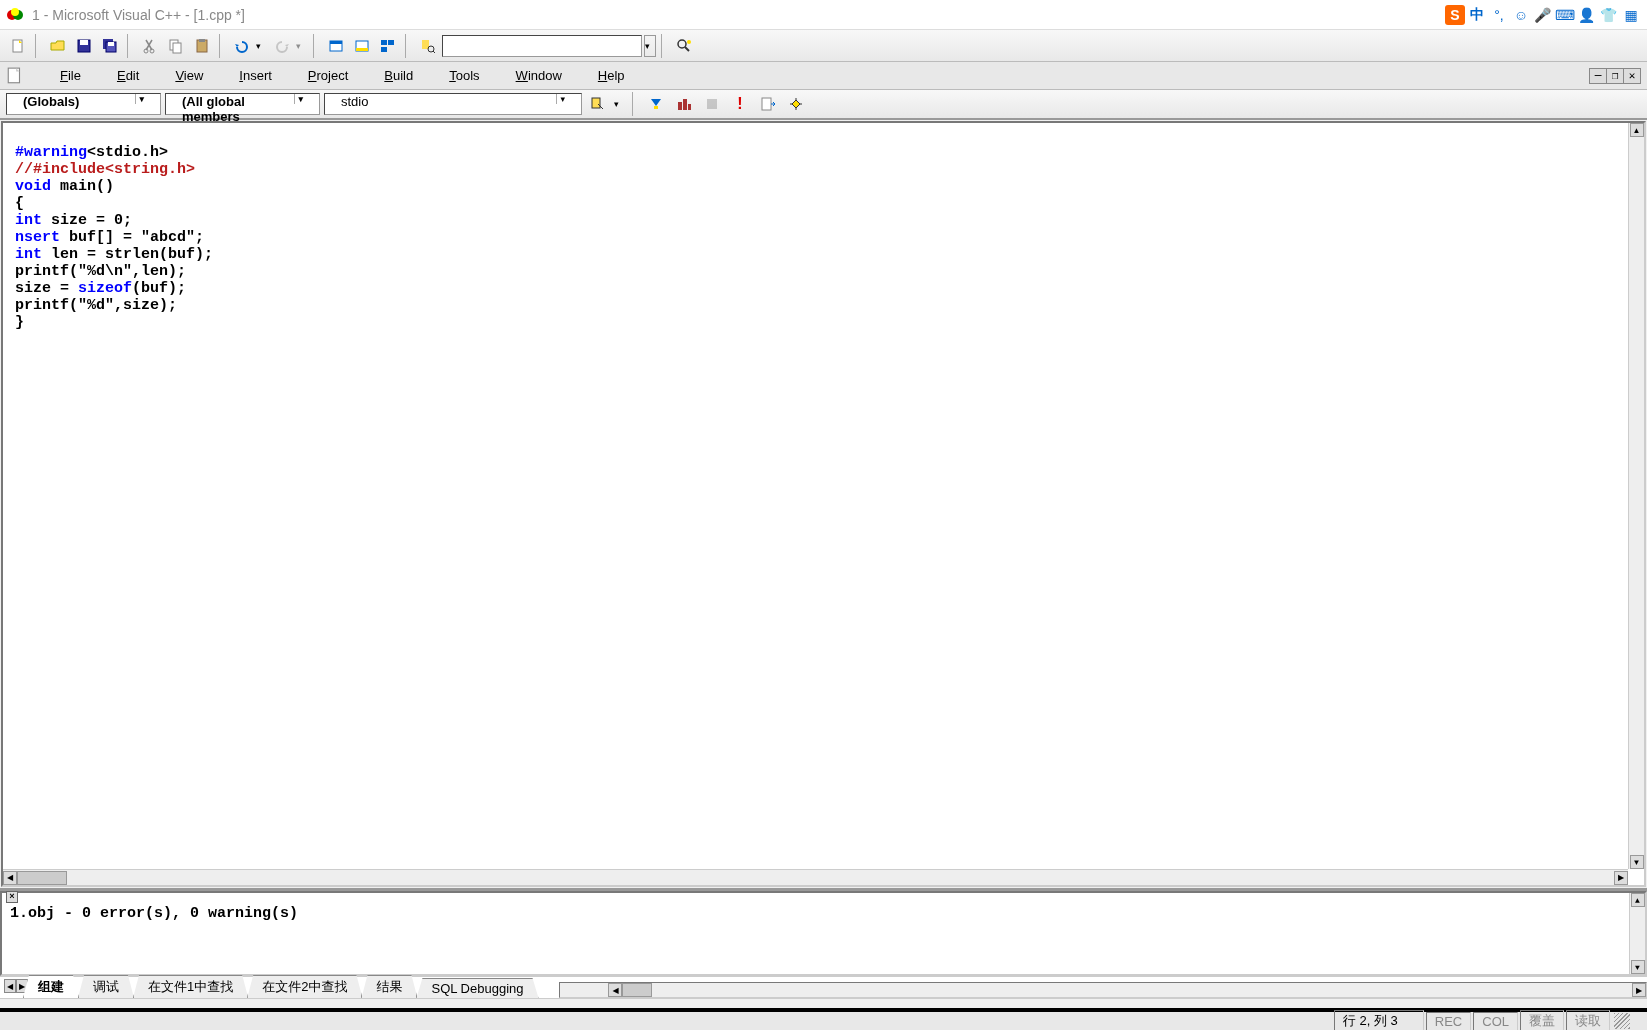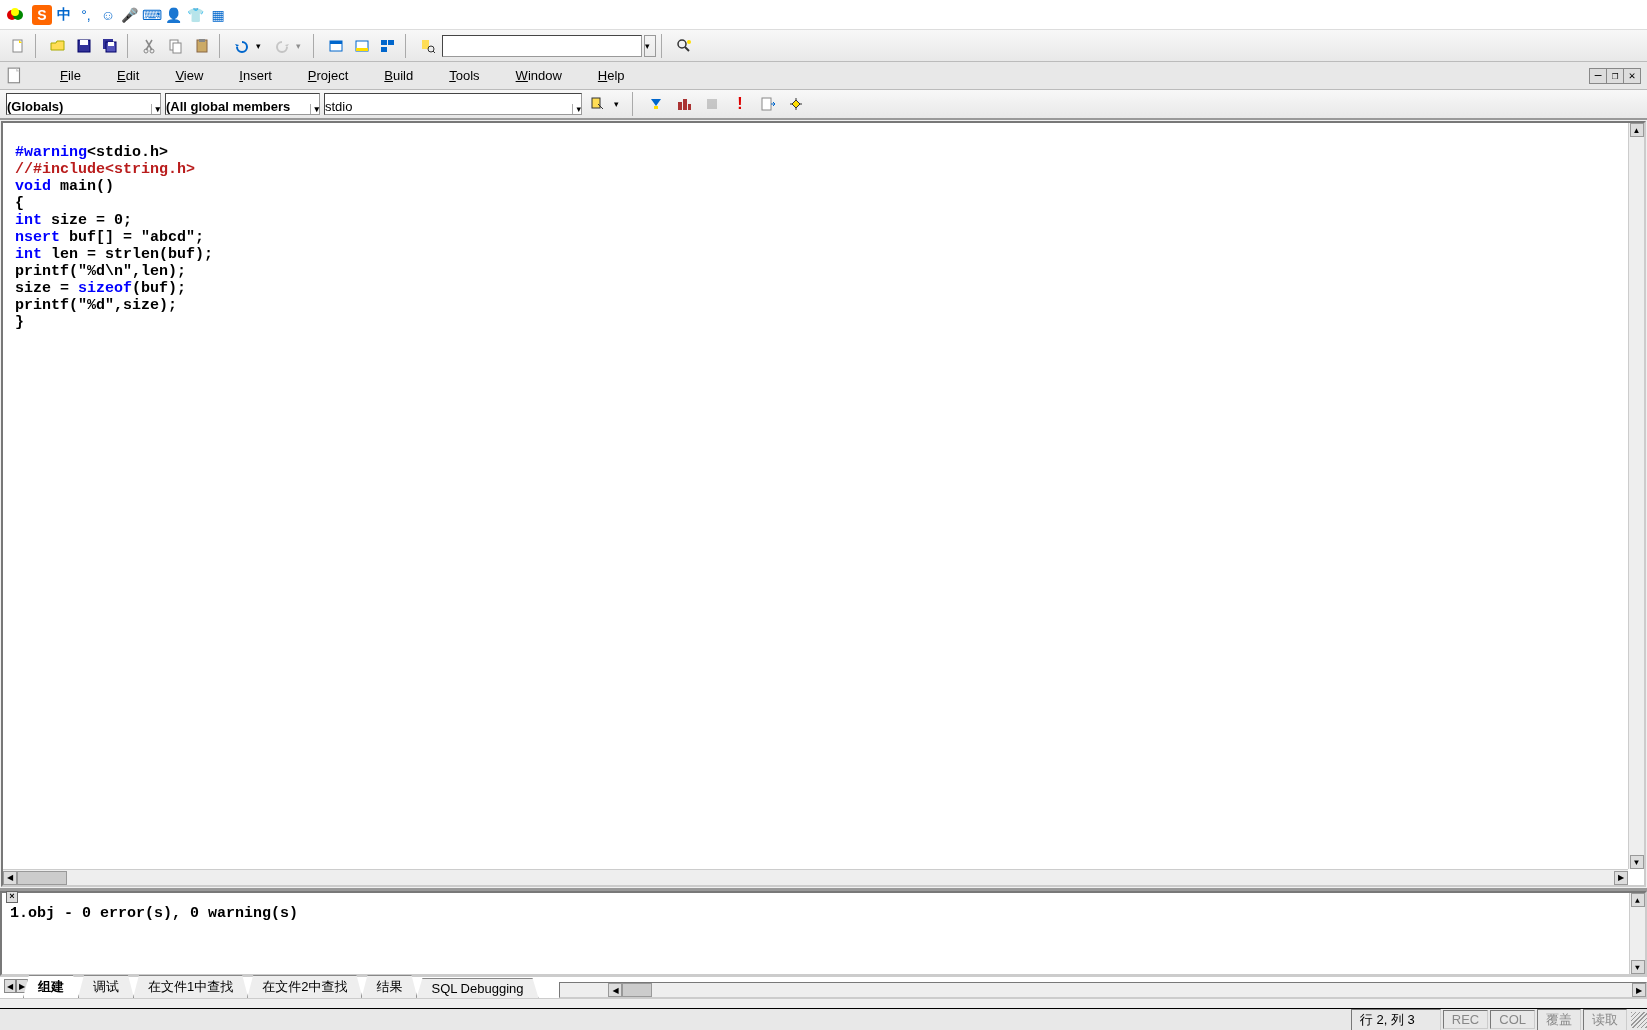--- a/index.html
+++ b/index.html
@@ -19,21 +19,21 @@
     .combo { width: 200px; height: 22px; background: #fff; border: 1px inset #999; }
     
     .menu-bar { height: 28px; background: #e8e8e8; border-bottom: 1px solid #bbb; display: flex; align-items: center; padding: 0 6px; }
     .menu-bar .save-ico { width: 18px; height: 18px; margin-right: 8px; }
     .menu-bar .menu-item { padding: 4px 8px; cursor: pointer; font-size: 13px; margin-left: 20px; }
     .menu-bar .menu-item u { text-decoration: underline; }
     .menu-bar .win-controls { margin-left: auto; display: flex; }
     .menu-bar .win-controls span { width: 18px; height: 16px; border: 1px solid #888; background: #ddd; font-size: 11px; display: flex; align-items: center; justify-content: center; cursor: pointer; margin-left: -1px; font-family: monospace; }
     
     .toolbar2 { height: 30px; background: linear-gradient(#f8f8f8,#e8e8e8); border-bottom: 2px solid #999; display: flex; align-items: center; padding: 0 6px; gap: 4px; }
-    .toolbar2 .sel { height: 22px; background: #fff; border: 1px inset #999; display: flex; align-items: flex-end; padding: 0 0; font-weight: bold; font-size: 13px; }
+    .toolbar2 .sel { height: 22px; background: #fff; border: 1px inset #999; display: flex; align-items: flex-start; padding: 0 16px; font-weight: bold; font-size: 13px; }
     .toolbar2 .sel .arrow { margin-left: auto; font-size: 9px; border-left: 1px solid #aaa; padding-left: 3px; }
     .toolbar2 .sel1 { width: 155px; }
     .toolbar2 .sel2 { width: 155px; }
     .toolbar2 .sel3 { width: 258px; font-weight: normal; }
     .toolbar2 .sep { width: 6px; height: 24px; border-left: 1px solid #aaa; margin: 0 2px; }
     .toolbar2 .tbtn { width: 24px; height: 22px; display: flex; align-items: center; justify-content: center; cursor: pointer; }
     
     .editor-area { flex: 1; background: #fff; border: 2px inset #ccc; margin: 1px; display: flex; flex-direction: column; position: relative; overflow: hidden; }
     .editor-content { flex: 1; padding: 4px 12px; font-family: 'Courier New', monospace; font-size: 15px; font-weight: bold; line-height: 17px; white-space: pre; overflow: hidden; }
     .editor-vscroll { width: 16px; background: #eee; position: absolute; right: 0; top: 0; bottom: 16px; border-left: 1px solid #ccc; display: flex; flex-direction: column; align-items: center; }
@@ -52,37 +52,38 @@
     .output-close { width: 12px; height: 12px; border: 1px solid #666; position: absolute; left: 4px; top: -2px; background: #ddd; font-size: 9px; display:flex; align-items:center; justify-content:center; cursor:pointer; }
     
     .output-tabs { height: 22px; display: flex; align-items: flex-end; background: #fff; border-top: 1px solid #ccc; padding-left: 24px; position: relative; }
     .output-tabs .nav { position: absolute; left: 4px; top: 2px; display: flex; }
     .output-tabs .nav span { width: 12px; height: 14px; border: 1px solid #888; background: #ddd; font-size: 8px; display:flex; align-items:center; justify-content:center; cursor: pointer; }
     .output-tabs .tab { padding: 2px 8px; font-size: 13px; border: 1px solid #888; border-bottom: none; background: #eee; cursor: pointer; margin-left: -1px; clip-path: polygon(6px 0, calc(100% - 6px) 0, 100% 100%, 0 100%); padding-left: 14px; padding-right: 14px; }
     .output-tabs .tab.active { background: #fff; font-weight: bold; }
     .output-tabs .hscroll-area { flex: 1; height: 16px; background: #eee; border: 1px inset #ccc; margin-left: 20px; display: flex; align-items: center; }
     .output-tabs .hscroll-area .arr { width: 14px; height: 14px; background: #ddd; border: 1px solid #999; font-size: 8px; display:flex; align-items:center; justify-content:center; }
     
-    .status-bar { height: 22px; background: #e8e8e8; border-top: 1px solid #000000; display: flex; align-items: center; padding: 0 0; font-size: 13px; }
+    .status-bar { height: 22px; background: #e8e8e8; border-top: 4px solid #000000; display: flex; align-items: center; padding: 0 17px; font-size: 13px; }
     .status-bar .sp { flex: 1; }
     .status-bar .cell { border: 1px inset #ccc; padding: 1px 8px; margin-left: 2px; color: #888; }
     .status-bar .cell.pos { color: #000; width: 90px; }
     .status-bar .grip { width: 16px; height: 16px; background: repeating-linear-gradient(135deg,#999,#999 1px,transparent 1px,transparent 3px); margin-left: 4px; }
     
     .empty-row { height: 10px; background: #f0f0f0; border-top: 1px solid #ccc; }
   </style>
 </head>
 <body>
 
 <div class="title-bar">
   <span class="app-icon"><svg viewBox="0 0 20 20">
         <circle cx="6" cy="10" r="5" fill="#d00"></circle>
         <circle cx="12" cy="10" r="5" fill="#080"></circle>
         <circle cx="9" cy="7" r="4" fill="#ff0"></circle>
       </svg></span>
+  <span class="title-text">1 - Microsoft Visual C++ - [1.cpp *]</span>
   <div class="ime-icons">
     <span style="background:#f60;color:#fff;border-radius:3px;font-weight:bold;">S</span>
     <span style="color:#06c;font-weight:bold;">中</span>
     <span style="color:#06c;">°,</span>
     <span style="color:#06c;">☺</span>
     <span style="color:#06c;">🎤</span>
     <span style="color:#06c;">⌨</span>
     <span style="color:#6ac;">👤</span>
     <span style="color:#06c;">👕</span>
     <span style="color:#06c;">▦</span>

